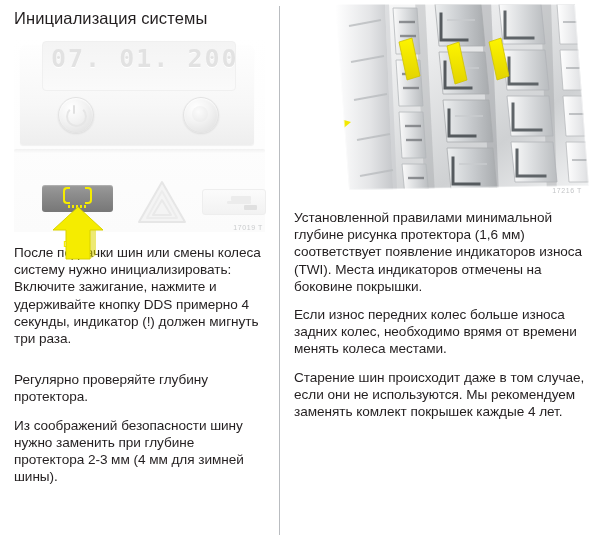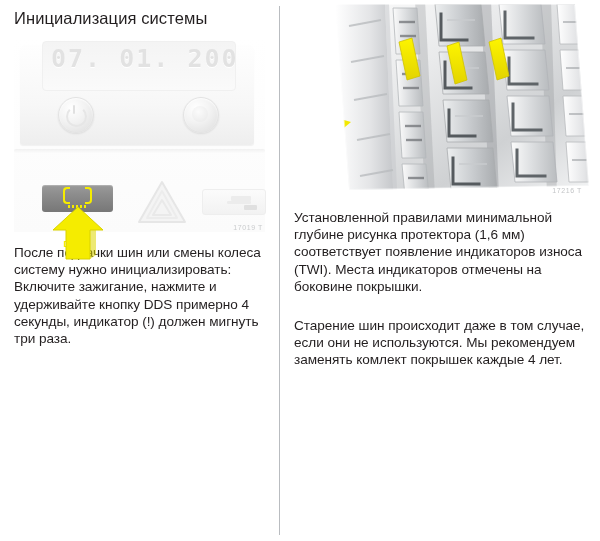--- a/index.html
+++ b/index.html
@@ -314,23 +314,25 @@
 
     <div class="para-gap"></div>
 
     <p class="body-text">После подкачки шин или смены колеса систему нужно инициализировать: Включите зажигание, нажмите и удерживайте кнопку DDS примерно 4 секунды, индикатор (!) должен мигнуть три раза.</p>
 
     <div style="height:17px"></div>
 
 
     <div style="height:7px"></div>
 
+    <p class="body-text">Регулярно проверяйте глубину протектора.</p>
 
     <div class="para-gap-sm"></div>
 
+    <p class="body-text">Из соображений безопасности шину нужно заменить при глубине протектора 2-3 мм (4 мм для зимней шины).</p>
   </div>
 
   <div class="col col-right">
 
     <div class="tire-fig">
       <svg width="303" height="196" viewBox="0 0 303 196">
         <defs>
           <linearGradient id="tyreBg" x1="0" y1="0" x2="1" y2="1">
             <stop offset="0%" stop-color="#fcfcfc"></stop>
             <stop offset="35%" stop-color="#e9eaeb"></stop>
@@ -459,19 +461,20 @@
 
       <div class="tire-caption">17216 T</div>
     </div>
 
     <div style="height:13px"></div>
 
     <p class="body-text">Установленной правилами минимальной глубине рисунка протектора (1,6 мм) соответствует появление индикаторов износа (TWI). Места индикаторов отмечены на боковине покрышки.</p>
 
     <div class="para-gap-sm"></div>
 
+    <p class="body-text">Если износ передних колес больше износа задних колес, необходимо врямя от времени менять колеса местами.</p>
 
     <div class="para-gap-sm"></div>
 
     <p class="body-text">Старение шин происходит даже в том случае, если они не используются. Мы рекомендуем заменять комлект покрышек каждые 4 лет.</p>
   </div>
 
 </div>
 
 </body></html>

